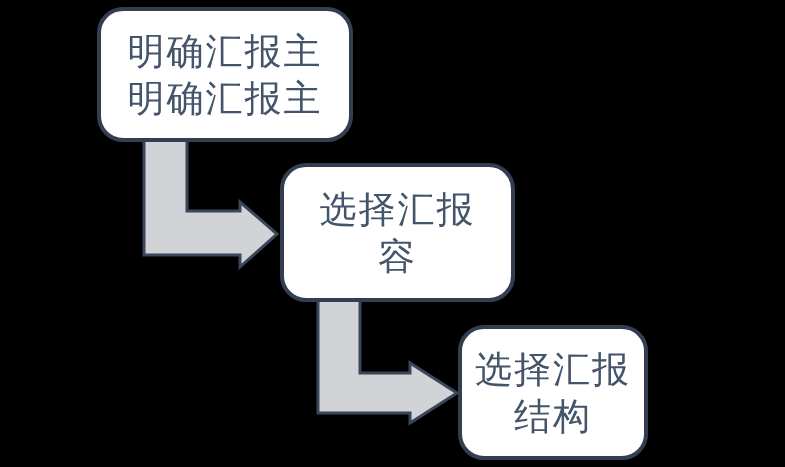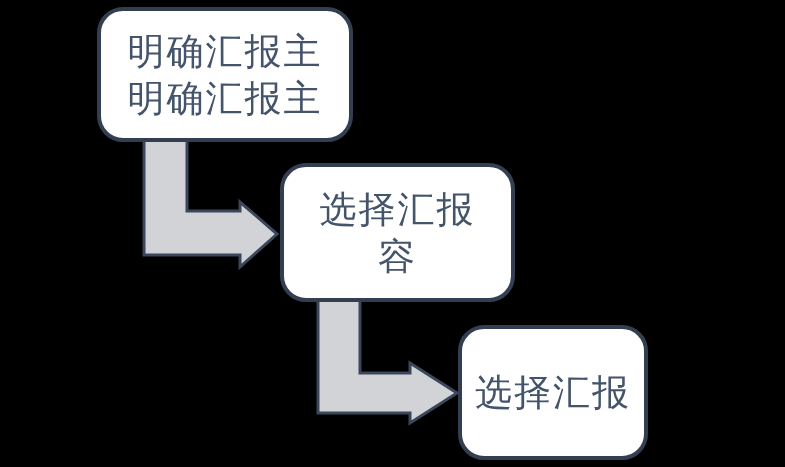--- a/index.html
+++ b/index.html
@@ -62,15 +62,16 @@
     <span class="line">明确汇报主</span>
   </div>
 
   <div class="flow-step" id="step-2">
     <span class="line">选择汇报</span>
     <span class="line">容</span>
   </div>
 
   <div class="flow-step" id="step-3">
     <span class="line">选择汇报</span>
+    <span class="line">结构</span>
   </div>
 
 </div>
 
 </body></html>

